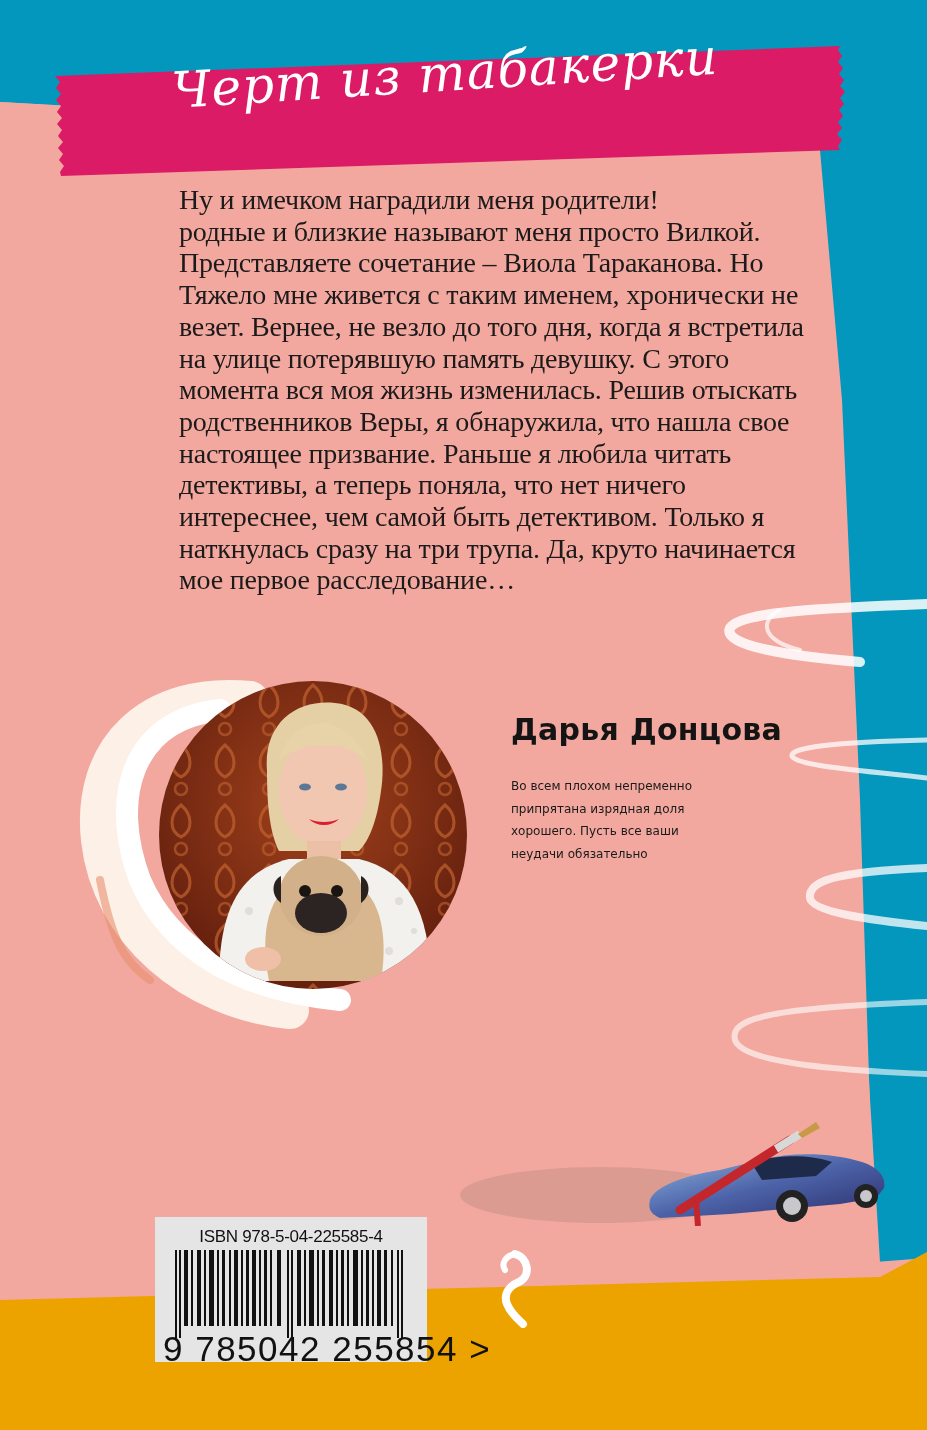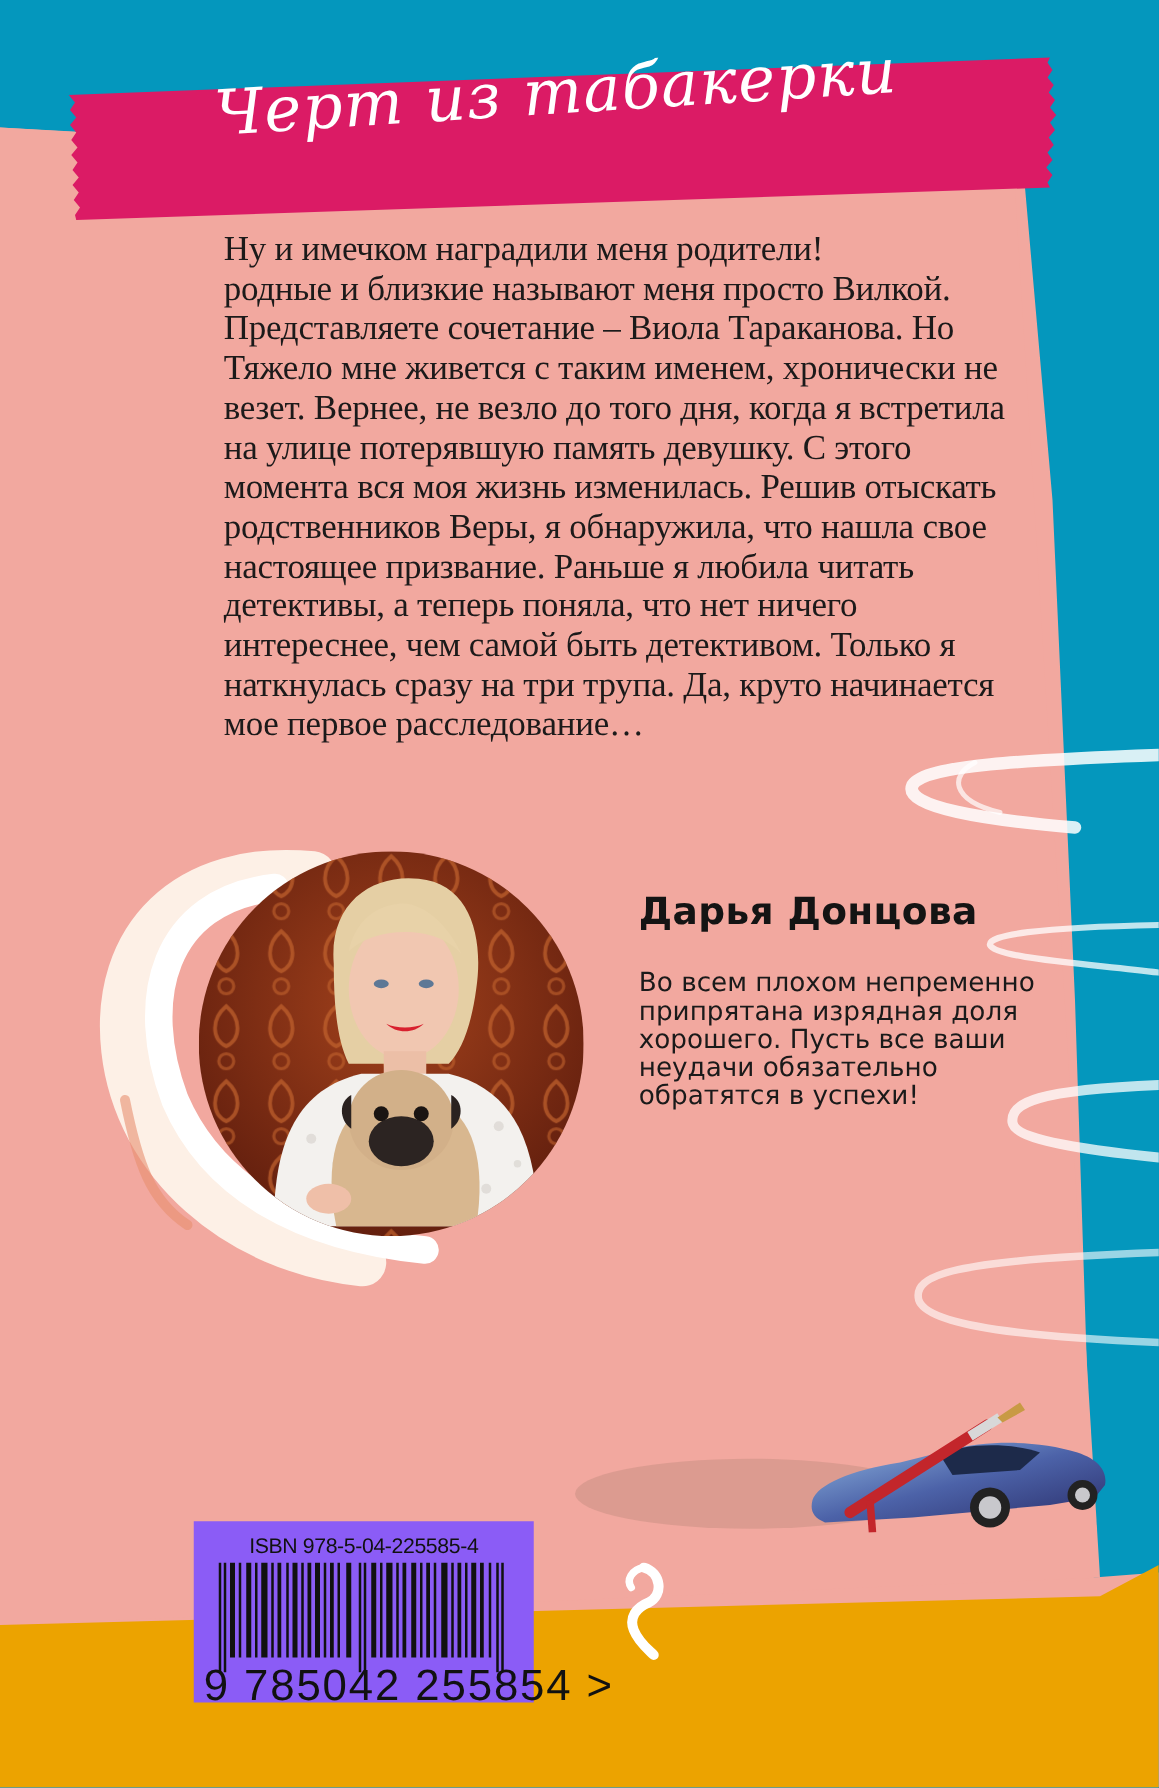--- a/index.html
+++ b/index.html
@@ -4,24 +4,24 @@
   <style>
     html, body { margin: 0; padding: 0; }
     body { width: 927px; height: 1430px; position: relative; overflow: hidden; background: #0497bd; font-family: "DejaVu Sans", sans-serif; }
     .layer { position: absolute; }
     #bg-svg { position: absolute; left: 0; top: 0; width: 927px; height: 1430px; }
     .banner { position: absolute; left: 96px; top: 80px; width: 790px; height: 104px; }
     .banner-title { position: absolute; left: 170px; top: 62px; width: 620px; transform: rotate(-3.6deg); transform-origin: left top; color: #ffffff; font-family: "DejaVu Serif", serif; font-style: italic; font-size: 50px; letter-spacing: 1px; white-space: nowrap; }
     .blurb { position: absolute; left: 166px; top: 184px; width: 580px; font-family: Liberation Serif, serif; font-size: 28px; line-height: 31.7px; color: #1c1a1a; letter-spacing: -0.2px; margin-left: 13px; }
     .blurb div { white-space: nowrap; }
     .author-name { position: absolute; left: 511px; top: 712px; font-family: "DejaVu Sans", sans-serif; font-weight: bold; font-size: 30px; color: #141414; letter-spacing: 0.3px; white-space: nowrap; }
-    .author-quote { position: absolute; left: 511px; top: 775px; width: 300px; font-family: "DejaVu Sans", sans-serif; font-size: 21px; line-height: 22.5px; color: #1a1a1a; }
+    .author-quote { position: absolute; left: 511px; top: 775px; width: 300px; font-family: "DejaVu Sans", sans-serif; font-size: 12px; line-height: 22.5px; color: #1a1a1a; }
     .author-quote div { white-space: nowrap; }
     .photo { position: absolute; left: 159px; top: 681px; width: 308px; height: 308px; border-radius: 50%; overflow: hidden; }
-    .barcode-box { position: absolute; left: 155px; top: 1217px; width: 272px; height: 145px; background: #8b5cf6; text-decoration: underline; }
+    .barcode-box { position: absolute; left: 155px; top: 1217px; width: 272px; height: 145px; background: #e5e5e5; text-decoration: underline; }
     .isbn-text { position: absolute; left: 0; top: 10px; width: 272px; text-align: center; font-family: "Liberation Sans", sans-serif; font-size: 17px; color: #111; letter-spacing: -0.3px; }
     .barcode-bars { position: absolute; left: 18px; top: 33px; width: 240px; height: 88px; }
     .barcode-digits { position: absolute; left: 8px; top: 112px; font-family: "Liberation Sans", sans-serif; font-size: 35px; color: #111; white-space: nowrap; letter-spacing: 1.5px; }
     .publisher-logo { position: absolute; left: 495px; top: 1250px; width: 40px; height: 78px; }
     .car { position: absolute; left: 640px; top: 1118px; width: 250px; height: 108px; }
   </style>
 </head>
 <body>
 
 <svg id="bg-svg" viewBox="0 0 927 1430" xmlns="http://www.w3.org/2000/svg">
@@ -133,21 +133,20 @@
     <ellipse cx="104" cy="278" rx="18" ry="12" fill="#efbfa8"></ellipse>
   </svg>
 </div>
 
 <div class="author-name">Дарья Донцова</div>
 <div class="author-quote">
   <div>Во всем плохом непременно</div>
   <div>припрятана изрядная доля</div>
   <div>хорошего. Пусть все ваши</div>
   <div>неудачи обязательно</div>
-  <div>обратятся в успехи!</div>
 </div>
 
 <svg class="car" viewBox="0 0 250 108" xmlns="http://www.w3.org/2000/svg">
   <defs>
     <linearGradient id="carBody" x1="0" y1="0" x2="1" y2="1">
       <stop offset="0%" stop-color="#8fb6e0"></stop>
       <stop offset="50%" stop-color="#4c62a8"></stop>
       <stop offset="100%" stop-color="#2a2e6a"></stop>
     </linearGradient>
   </defs>

